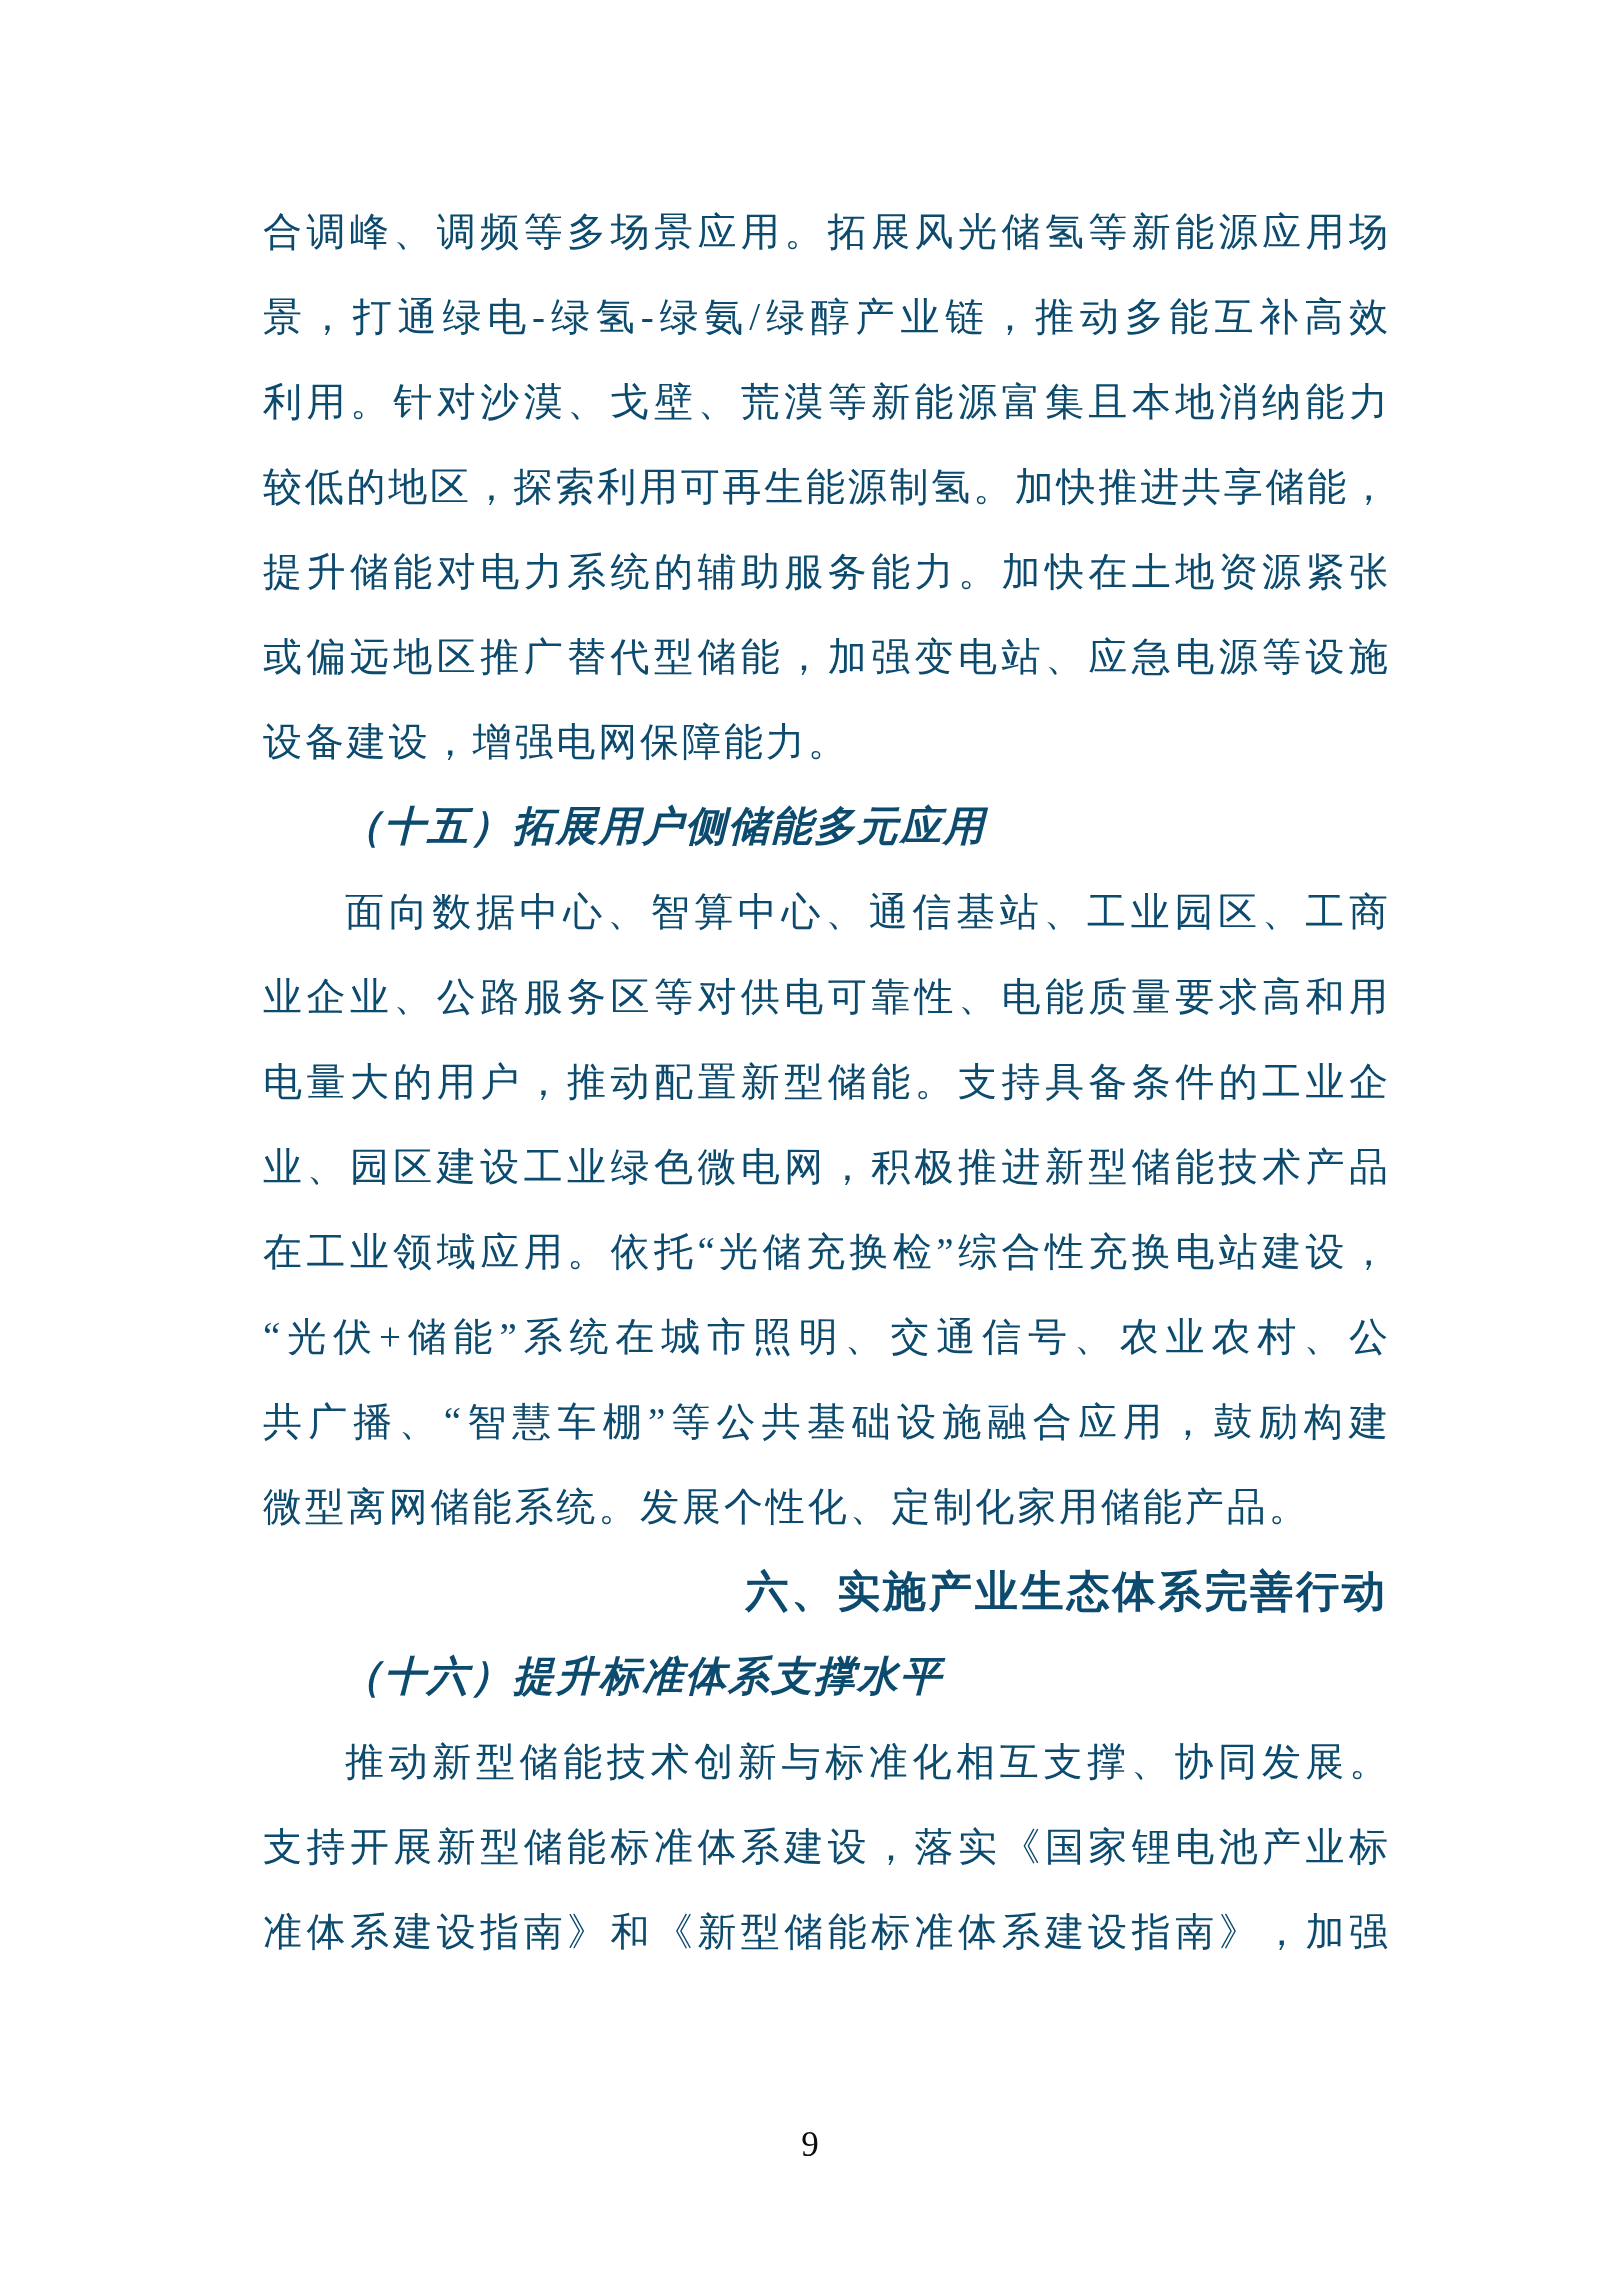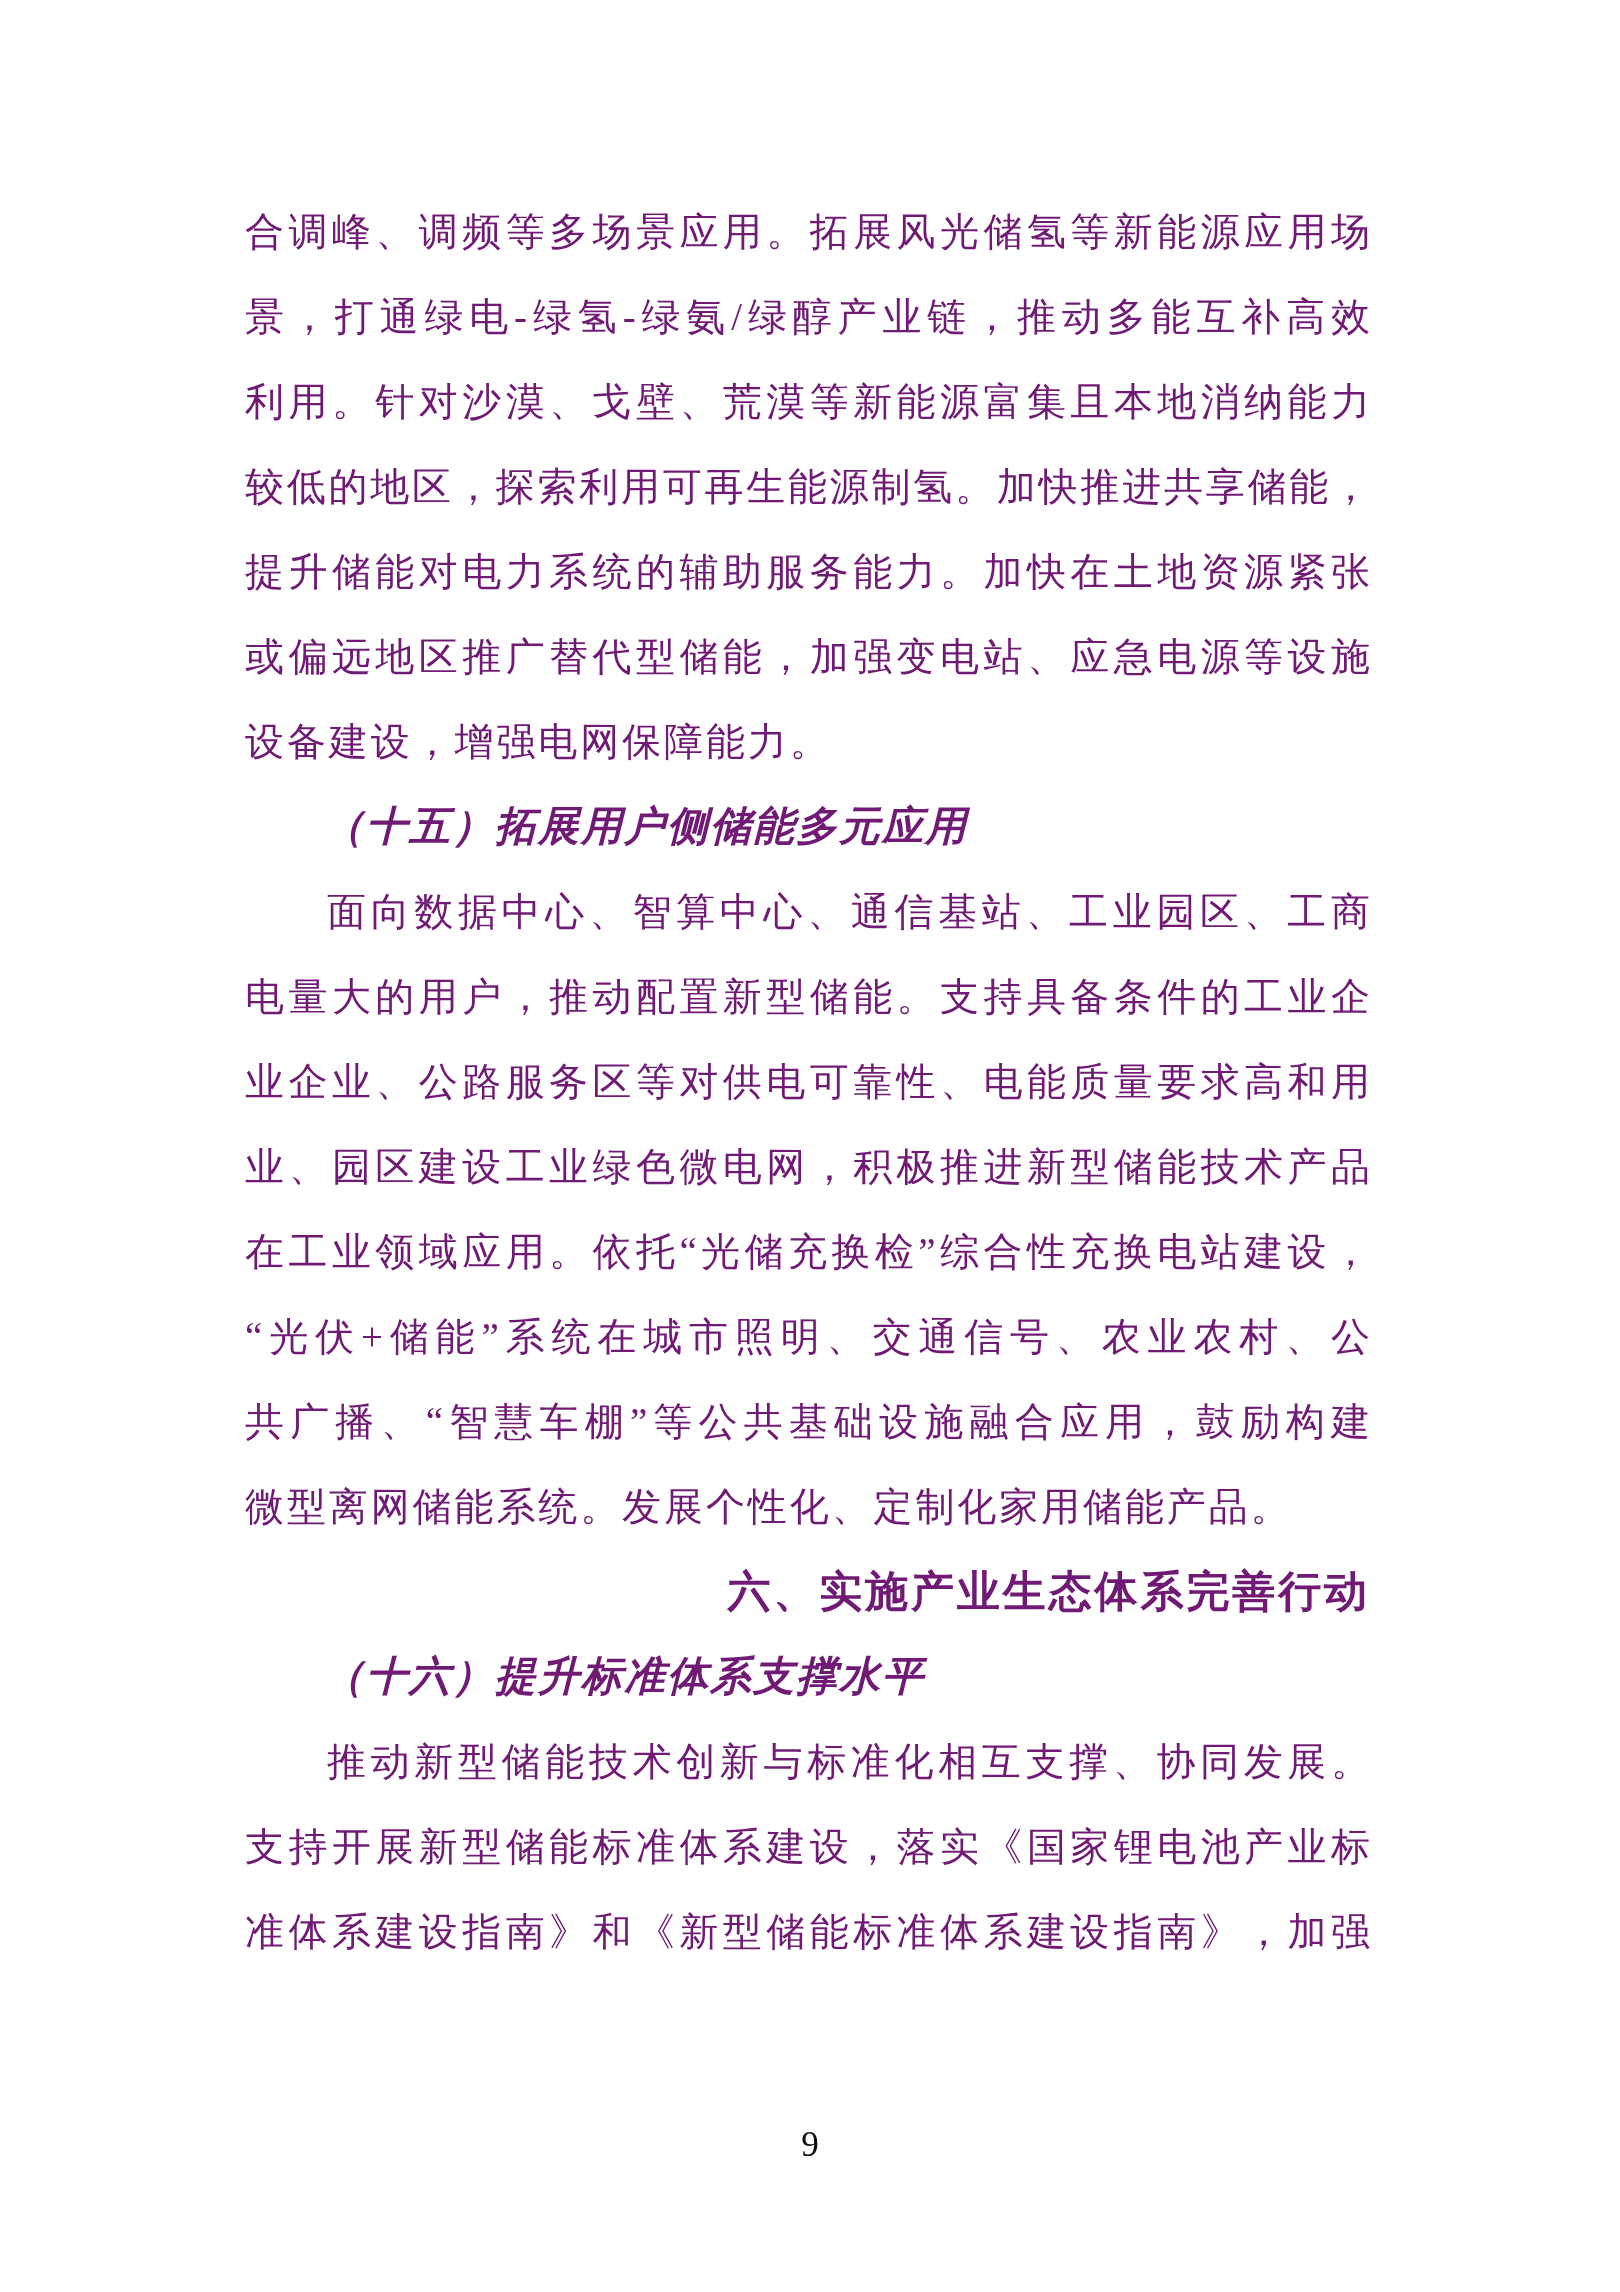--- a/index.html
+++ b/index.html
@@ -9,24 +9,24 @@
   }
   .page {
     position: relative;
     width: 1620px;
     height: 2293px;
     background: #ffffff;
     overflow: hidden;
   }
   .content {
     position: absolute;
-    left: 245px;
+    left: 263px;
     top: 189px;
     width: 1125px;
-    color: #701a75;
+    color: #0c4a6e;
     font-family: "Liberation Serif", "DejaVu Serif", serif;
     font-size: 39px;
   }
   .line {
     line-height: 85px;
     white-space: normal;
   }
   
   .t {
     text-align: justify;
@@ -81,22 +81,22 @@
   <div class="content">
     <div class="line t">合调峰、调频等多场景应用。拓展风光储氢等新能源应用场</div>
     <div class="line t">景，打通绿电-绿氢-绿氨/绿醇产业链，推动多能互补高效</div>
     <div class="line t">利用。针对沙漠、戈壁、荒漠等新能源富集且本地消纳能力</div>
     <div class="line t">较低的地区，探索利用可再生能源制氢。加快推进共享储能，</div>
     <div class="line t">提升储能对电力系统的辅助服务能力。加快在土地资源紧张</div>
     <div class="line t">或偏远地区推广替代型储能，加强变电站、应急电源等设施</div>
     <div class="line t end">设备建设，增强电网保障能力。</div>
     <div class="line h2">（十五）拓展用户侧储能多元应用</div>
     <div class="line t ind">面向数据中心、智算中心、通信基站、工业园区、工商</div>
+    <div class="line t">业企业、公路服务区等对供电可靠性、电能质量要求高和用</div>
     <div class="line t">电量大的用户，推动配置新型储能。支持具备条件的工业企</div>
-    <div class="line t">业企业、公路服务区等对供电可靠性、电能质量要求高和用</div>
     <div class="line t">业、园区建设工业绿色微电网，积极推进新型储能技术产品</div>
     <div class="line t">在工业领域应用。依托“光储充换检”综合性充换电站建设，</div>
     <div class="line t">“光伏+储能”系统在城市照明、交通信号、农业农村、公</div>
     <div class="line t">共广播、“智慧车棚”等公共基础设施融合应用，鼓励构建</div>
     <div class="line t end">微型离网储能系统。发展个性化、定制化家用储能产品。</div>
     <div class="line h1">六、实施产业生态体系完善行动</div>
     <div class="line h2">（十六）提升标准体系支撑水平</div>
     <div class="line t ind">推动新型储能技术创新与标准化相互支撑、协同发展。</div>
     <div class="line t">支持开展新型储能标准体系建设，落实《国家锂电池产业标</div>
     <div class="line t">准体系建设指南》和《新型储能标准体系建设指南》，加强</div>

